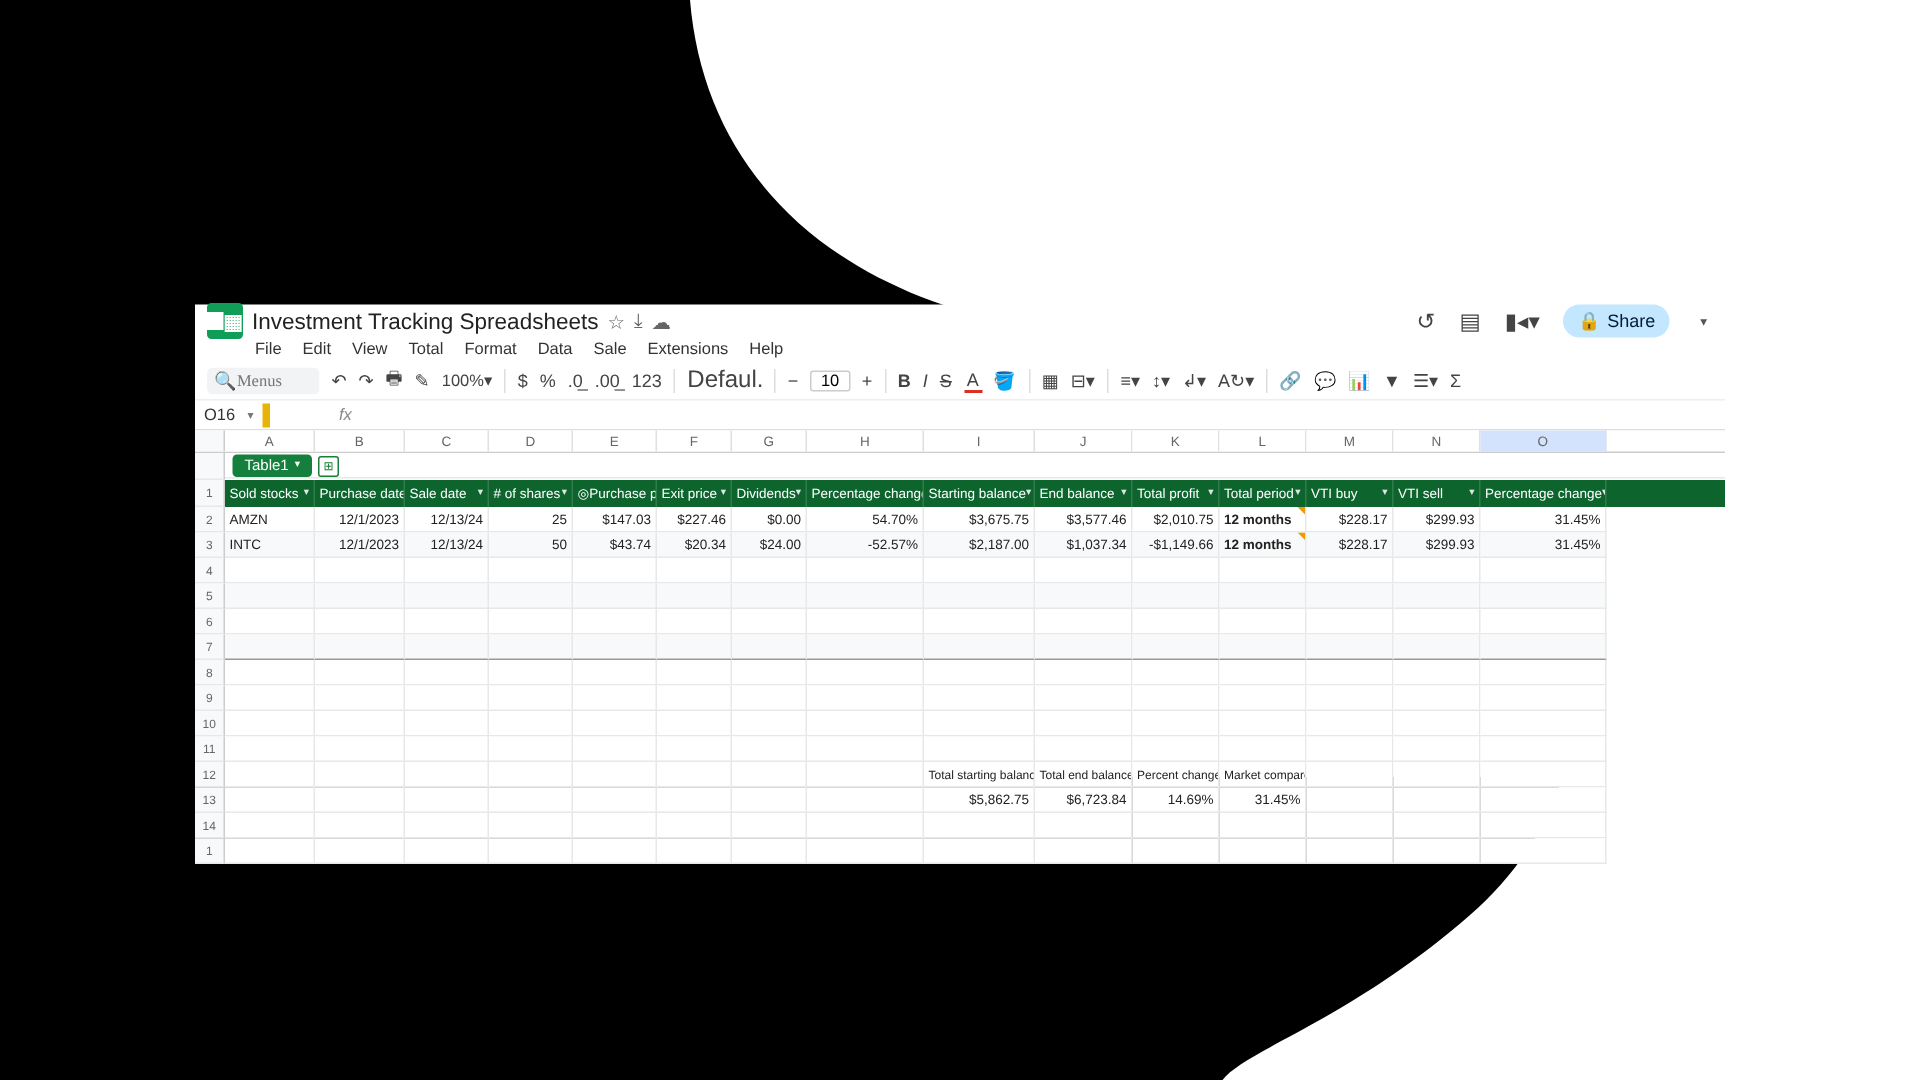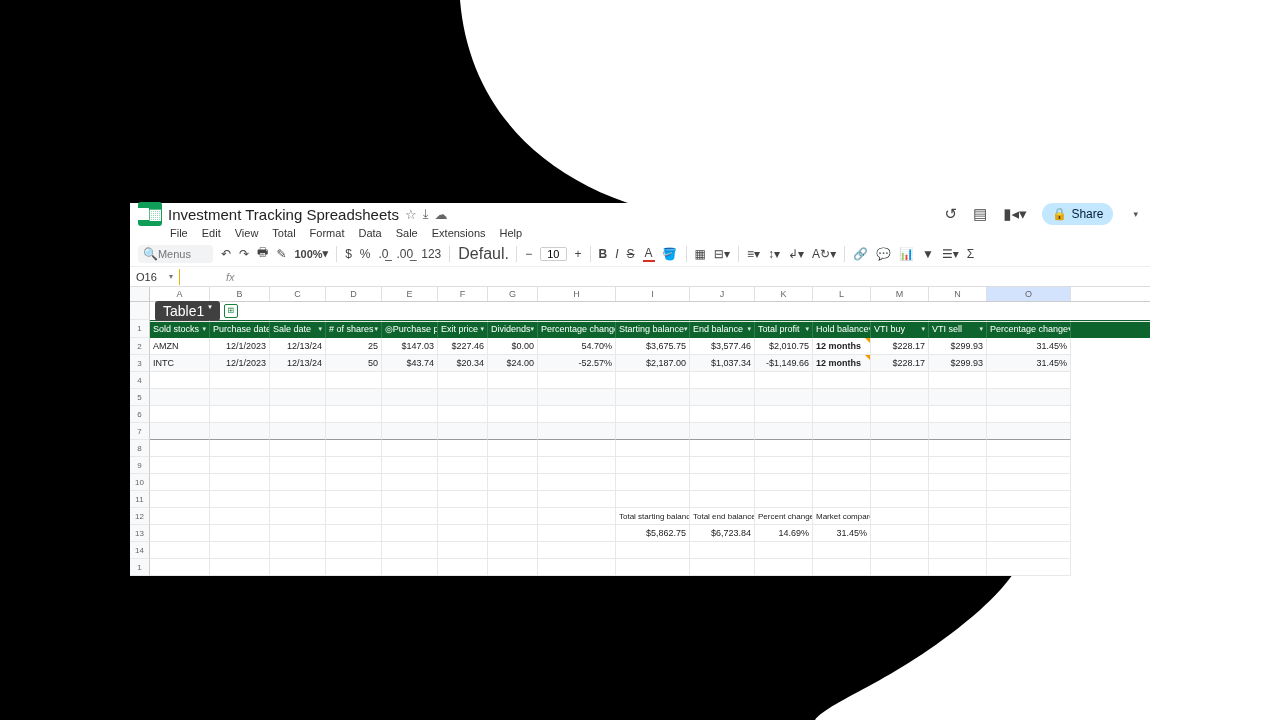--- a/index.html
+++ b/index.html
@@ -23,53 +23,53 @@
 .caret-small { font-size:9px; color:#555; padding:0 4px; cursor:pointer; }
 
 
 .menu-bar { display:flex; gap:14px; padding:2px 40px; font-size:11px; color:#333; height:16px; align-items:center; }
 .menu-bar span { cursor:pointer; }
 
 
 .toolbar { display:flex; align-items:center; gap:8px; padding:4px 8px; border-bottom:1px solid #eee; height:26px; }
 .tb { font-size:12px; color:#444; cursor:pointer; display:flex; align-items:center; }
 .search-box { display:flex; align-items:center; border:1px solid transparent; border-radius:4px; padding:1px 4px; background:#f1f3f4; }
-.search-box input { border:none; background:none; font-size:11px; width:50px; outline:none; color:#666; }
-.zoom { font-size:11px;font-weight:bold; }
+.search-box input { border:none; background:none; font-size:11px; width:50px; outline:none; color:#666;font-family:Liberation Serif, serif; }
+.zoom { font-size:11px; }
 .font-size-box { border:1px solid #ccc; border-radius:2px; padding:0 6px; font-size:11px; min-width:20px; text-align:center; }
 .fontname { font-size:16px; width:50px; overflow:hidden; text-overflow:ellipsis; white-space:nowrap; }
 .divider { width:1px; height:16px; background:#ddd; }
 .bold { font-weight:bold; }
 .italic { font-style:italic; }
 .strike { text-decoration:line-through; }
 .color-ind { border-bottom:2px solid #d93025; padding:0 2px; }
 
 
 .formula-bar { display:flex; align-items:center; height:20px; border-bottom:1px solid #ddd; font-size:11px; }
-.name-box { width:50px; padding:2px 6px; border-right:1px solid #eab308; color:#333; display:flex; align-items:center; gap:4px; }
+.name-box { width:50px; padding:2px 6px; border-right:5px solid #eab308; color:#333; display:flex; align-items:center; gap:4px; }
 .name-box::after { content:"▾"; font-size:8px; color:#777; margin-left:auto; }
 .fx { font-style:italic; color:#888; padding:0 6px;margin-left:40px; }
 
 
 .grid { position:relative; font-size:10px; color:#222; }
 .col-headers { display:flex; border-bottom:1px solid #ccc; background:#fff; height:15px; }
 .rownum-hdr { width:20px; border-right:1px solid #ccc; background:#f8f9fa; }
 .col-h { border-right:1px solid #e0e0e0; text-align:center; color:#666; font-size:9px; line-height:15px; background:#fff; }
 .col-h.selected { background:#d3e3fd; }
 
 .row { display:flex; height:17px; }
 .rownum { width:20px; border-right:1px solid #ccc; border-bottom:1px solid #e8e8e8; text-align:center; font-size:8px; color:#666; background:#f8f9fa; line-height:17px; }
 .cell { border-right:1px solid #e8e8e8; border-bottom:1px solid #e8e8e8; padding:0 3px; line-height:17px; overflow:hidden; white-space:nowrap; font-size:9px; }
 .cell.r { text-align:right; }
 
 
 .chip-row { height:18px; display:flex; align-items:center; }
 .chip-row .rownum { height:18px; line-height:18px; }
 .chip-cell { display:flex; align-items:center; padding-left:5px; gap:4px; flex:1; border-bottom:1px solid #e8e8e8; }
-.table-chip { background:#404040; color:#fff; font-size:14px; padding:2px 8px; border-radius:3px; display:flex; gap:4px; }
+.table-chip { background:#15803d; color:#fff; font-size:10px; padding:2px 8px; border-radius:3px; display:flex; gap:4px; }
 .table-chip::after { content:"▾"; font-size:7px; }
 .chip-icon { width:14px; height:14px; border:1px solid #188038; border-radius:2px; display:inline-flex; align-items:center; justify-content:center; color:#188038; font-size:8px; }
 
 
 .theader { display:flex; height:18px; background:#0d652d; }
 .theader .rownum { background:#f8f9fa; color:#666; height:18px; line-height:18px; }
 .thcell { color:#fff; font-size:9px; padding:0 3px; line-height:18px; display:flex; align-items:center; justify-content:space-between; border-right:1px solid rgba(255,255,255,0.15); overflow:hidden; white-space:nowrap; }
 .thcell .arrow { font-size:7px; opacity:.85; }
 
 
@@ -259,21 +259,21 @@
         </div>
       <div class="thcell c-J">
           <span>End balance</span>
           <span class="arrow">▾</span>
         </div>
       <div class="thcell c-K">
           <span>Total profit</span>
           <span class="arrow">▾</span>
         </div>
       <div class="thcell c-L">
-          <span>Hold balance</span>
+          <span>Total period</span>
           <span class="arrow">▾</span>
         </div>
       <div class="thcell c-M">
           <span>VTI buy</span>
           <span class="arrow">▾</span>
         </div>
       <div class="thcell c-N">
           <span>VTI sell</span>
           <span class="arrow">▾</span>
         </div>

